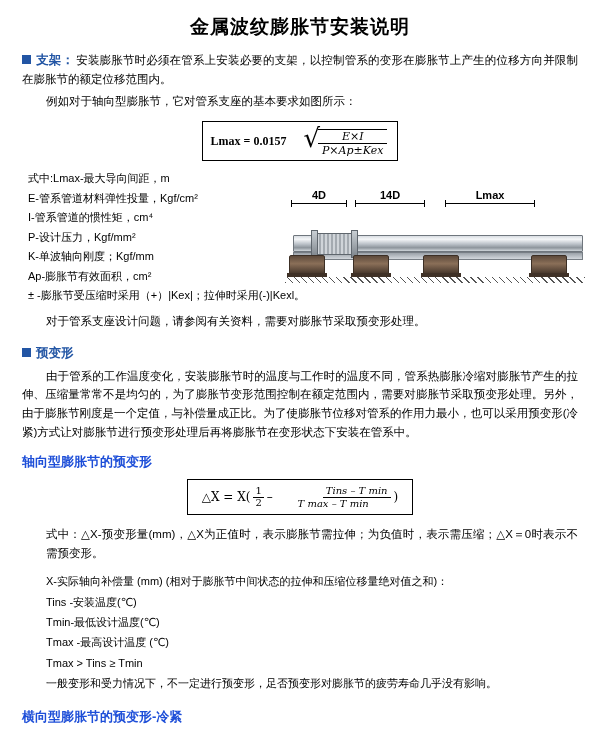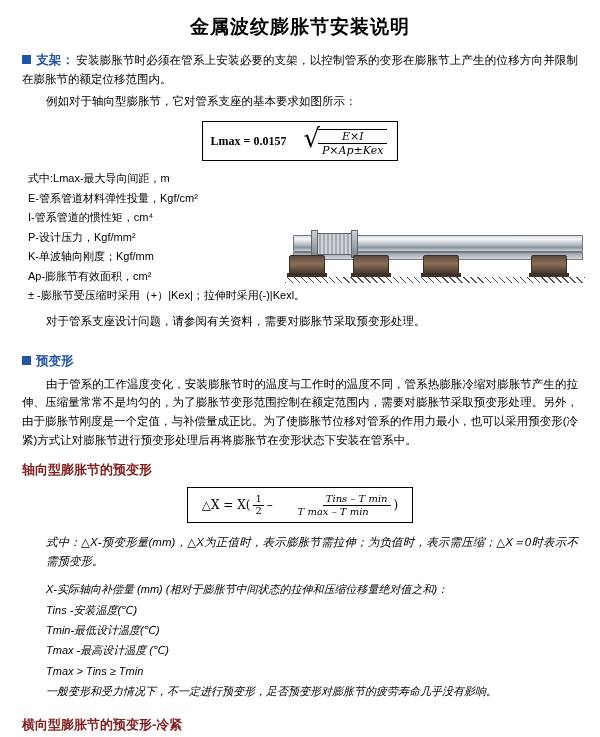--- a/index.html
+++ b/index.html
@@ -50,21 +50,21 @@
     top:-1px;
   }
   .sec-head{
     margin:9px 0 4px 0;
     font-size:11.5px;
     line-height:1.6;
     text-align:justify;
   }
   .sec-head .blue-head{ margin-right:2px;}
   .sub-head{
-    color:#7f1d1d;
+    color:#1d4ed8;
     font-size:13px;
     font-weight:bold;
     margin:12px 0 8px 0;
   }
   
   .formula-wrap{
     text-align:center;
     margin:10px 0 8px 0;
   }
   .formula-box{
@@ -228,21 +228,20 @@
     line-height:1.15;
     vertical-align:middle;
   }
   .bigfrac .n{display:block;border-bottom:1px solid #000;padding:0 3px;margin-left:47px;}
   .bigfrac .d{display:block;padding:0 3px;}
   .small-list{
     font-size:11px;
     line-height:1.85;
     margin:0;
     padding-left:24px;
-    font-style:italic;
   }
   .small-list div{margin:0;}
 </style>
 </head>
 <body>
 
 <div class="page">
 
   <h1 class="title">金属波纹膨胀节安装说明</h1>
 
@@ -276,37 +275,45 @@
           <li>E-管系管道材料弹性投量，Kgf/cm²</li>
           <li>I-管系管道的惯性矩，cm⁴</li>
           <li>P-设计压力，Kgf/mm²</li>
           <li>K-单波轴向刚度；Kgf/mm</li>
           <li>Ap-膨胀节有效面积，cm²</li>
           <li>± -膨胀节受压缩时采用（+）|Kex|；拉伸时采用(-)|Kexl。</li>
         </ul>
       </div>
       <div class="col-right">
         <div class="diagram">
+          <div class="dim-row">
+            <span class="dim" style="left:6px;width:56px;">4D</span>
+            <span class="dim" style="left:70px;width:70px;">14D</span>
+            <span class="dim" style="left:160px;width:90px;">Lmax</span>
+            <span class="dimline" style="left:6px;width:56px;"></span>
+            <span class="dimline" style="left:70px;width:70px;"></span>
+            <span class="dimline" style="left:160px;width:90px;"></span>
+          </div>
           <div class="pipe"></div>
           <div class="pipe2"></div>
           <div class="bellow"></div>
           <div class="flange" style="left:26px;"></div>
           <div class="flange" style="left:66px;"></div>
           <div class="support" style="left:4px;"></div>
           <div class="support" style="left:68px;"></div>
           <div class="support" style="left:138px;"></div>
           <div class="support" style="left:246px;"></div>
           <div class="hatch" style="position:absolute;left:0;right:0;top:88px;height:6px;"></div>
         </div>
       </div>
     </div>
 
     <p class="para indent" style="margin-top:6px;">对于管系支座设计问题，请参阅有关资料，需要对膨胀节采取预变形处理。</p>
 
-    <p class="sec-head" style="margin-top:20px;">
+    <p class="sec-head" style="margin-top:12px;">
       <span class="sq"></span><span class="blue-head">预变形</span>
     </p>
     <p class="para indent">由于管系的工作温度变化，安装膨胀节时的温度与工作时的温度不同，管系热膨胀冷缩对膨胀节产生的拉伸、压缩量常常不是均匀的，为了膨胀节变形范围控制在额定范围内，需要对膨胀节采取预变形处理。另外，由于膨胀节刚度是一个定值，与补偿量成正比。为了使膨胀节位移对管系的作用力最小，也可以采用预变形(冷紧)方式让对膨胀节进行预变形处理后再将膨胀节在变形状态下安装在管系中。</p>
 
     <div class="sub-head">轴向型膨胀节的预变形</div>
 
     <div class="formula2">
       <div class="fbox2">
         <span class="eqline">
           <span>△X = X(</span>

